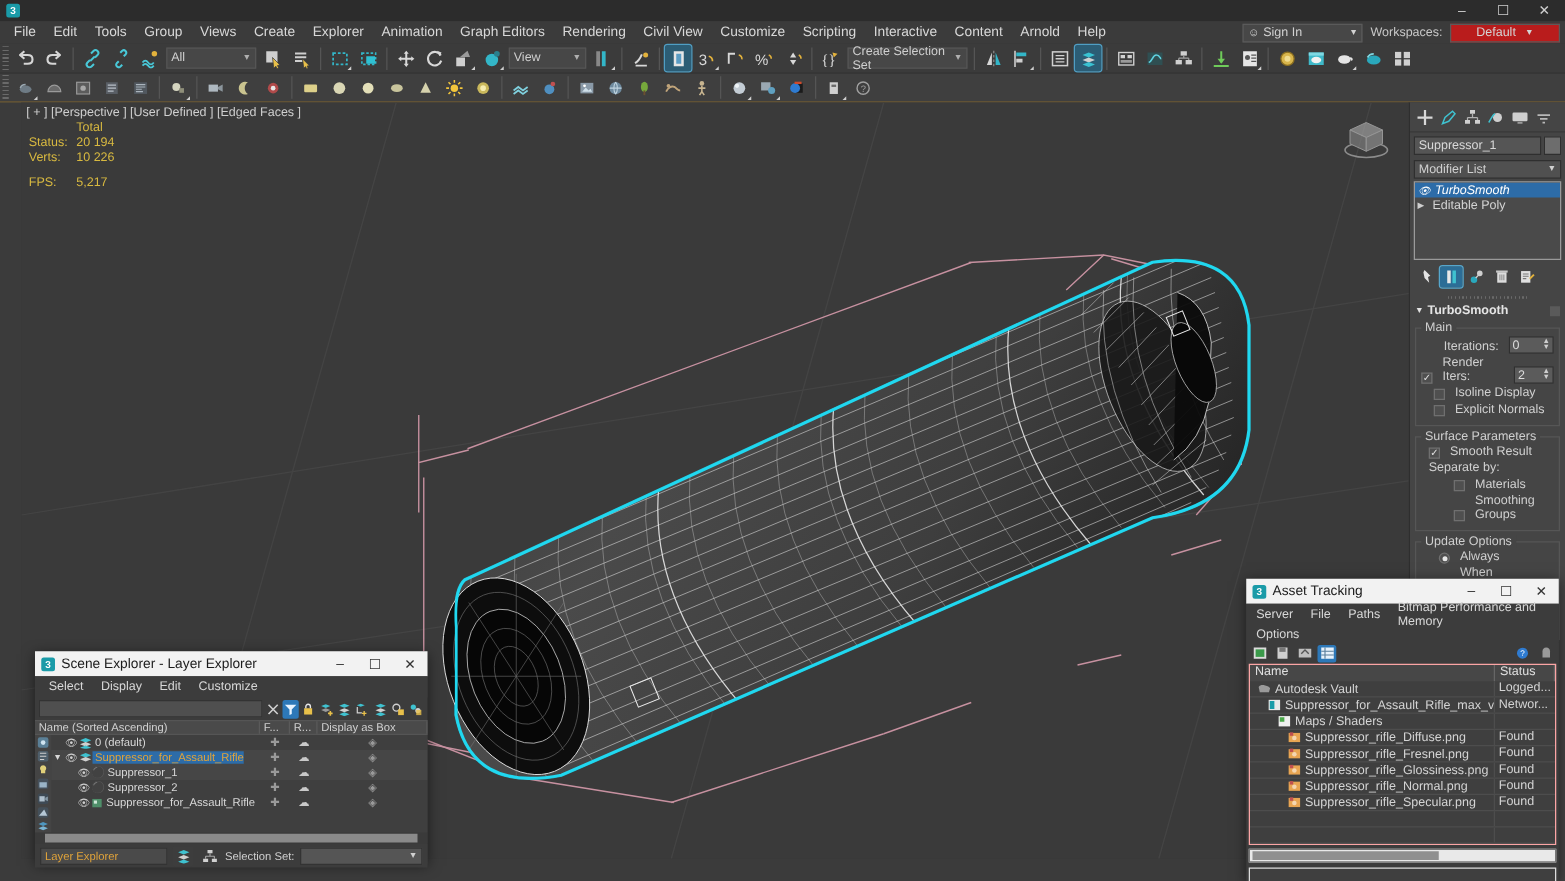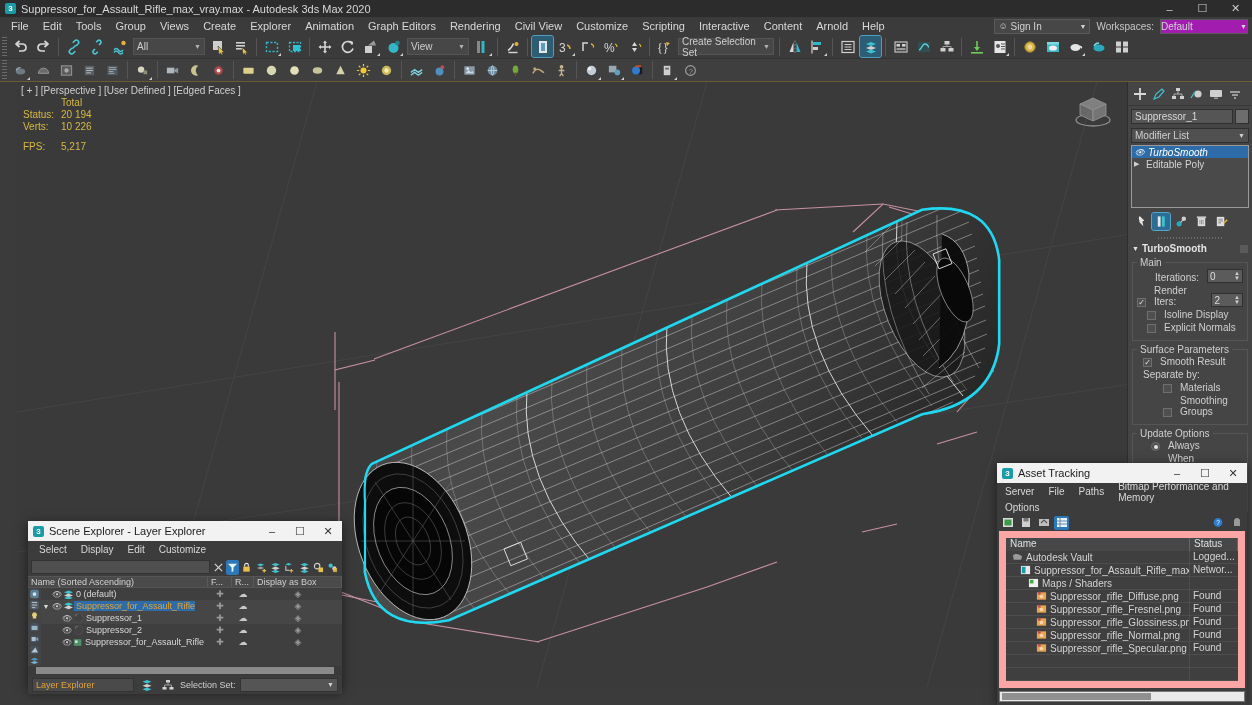--- a/index.html
+++ b/index.html
@@ -41,22 +41,22 @@
   }
   .mb-right { margin-left: auto; display: flex; align-items: center; gap: 6px; padding-right: 4px; }
   .signin {
     display: flex; align-items: center; background: #474747; border: 1px solid #5a5a5a;
     height: 15px; width: 96px; padding: 0 3px; font-size: 10px; color: #d2d2d2;
   }
   .signin .ico { margin-right: 3px; font-size: 9px; }
   .signin .caret { margin-left: auto; font-size: 7px; }
   .wslabel { font-size: 10px; color: #c8c8c8; }
   .wsbox {
-    background: #a21caf; border: 1px solid #5a5a5a; height: 15px; width: 88px;
-    display: flex; align-items: center; padding: 0 0; font-size: 10px;
+    background: #b91c1c; border: 1px solid #5a5a5a; height: 15px; width: 88px;
+    display: flex; align-items: center; padding: 0 20px; font-size: 10px;
   }
   .wsbox .caret { margin-left: auto; font-size: 7px; }
 
   
   .toolbar1 {
     position: absolute; left: 0; top: 35px; width: 1252px; height: 24px;
     background: #3b3b3b; display: flex; align-items: center;
     border-bottom: 1px solid #333;
   }
   .toolbar2 {
@@ -246,42 +246,41 @@
   .se-status .sbox {
     height: 14px; background: #555; border: 1px solid #333; font-size: 9px;
     display: flex; align-items: center; padding: 0 3px; color: #d0d0d0;
   }
 
   
   #asset-tracking { left: 997px; top: 463px; width: 250px; height: 242px; }
   .at-toolrow { display: flex; align-items: center; height: 17px; padding: 0 3px; gap: 3px; background:#3c3c3c;}
   .at-tbtn { width: 15px; height: 14px; display:flex;align-items:center;justify-content:center;border-radius:2px;}
   .at-tbtn.on { background: #2d78b8; }
-  .at-grid { background: #3f3f3f; border: 7px solid #fca5a5; margin: 0 2px; }
+  .at-grid { background: #3f3f3f; border: 1px solid #fca5a5; margin: 0 2px; }
   .at-hdr { display: flex; height: 13px; font-size: 10px; color: #e0e0e0; background: #474747;}
   .at-hdr .c { padding-left: 4px; border-right: 1px solid #666; line-height: 12px; }
   .at-row { display: flex; height: 13px; font-size: 10px; border-bottom: 1px solid #4d4d4d; }
   .at-row .c1 { flex: 1; display: flex; align-items: center; gap: 3px; border-right: 1px solid #4d4d4d; overflow:hidden; white-space:nowrap;}
   .at-row .c2 { width: 48px; padding-left: 3px; line-height: 12px; overflow: hidden; white-space: nowrap; }
   .at-empty { height: 13px; display: flex; border-bottom: 1px solid #4d4d4d;}
   .at-empty .c1 { flex: 1; border-right: 1px solid #4d4d4d; }
   .at-empty .c2 { width: 48px; }
   .at-hscroll { height: 11px; margin: 3px 2px 0 2px; background: #e9e9e9; border: 1px solid #777; padding: 1px 2px;}
   .at-hscroll .thumb { height: 7px; width: 62%; background: #909090; }
   .at-bottom { height: 18px; margin: 4px 2px 0 2px; background: #3f3f3f; border: 1px solid #ddd; }
   .mini-ico { width: 11px; height: 10px; flex: none; }
 </style>
 </head>
 <body>
 
 <div id="app">
 
   <div class="titlebar">
     <div class="tb-appicon">3</div>
-    <span class="tb-title">Suppressor_for_Assault_Rifle_max_vray.max - Autodesk 3ds Max 2020</span>
     <div class="tb-btns">
       <div class="tb-btn">–</div>
       <div class="tb-btn">☐</div>
       <div class="tb-btn close">✕</div>
     </div>
   </div>
 
   <div class="menubar">
     <div class="menu-item">File</div>
     <div class="menu-item">Edit</div>

